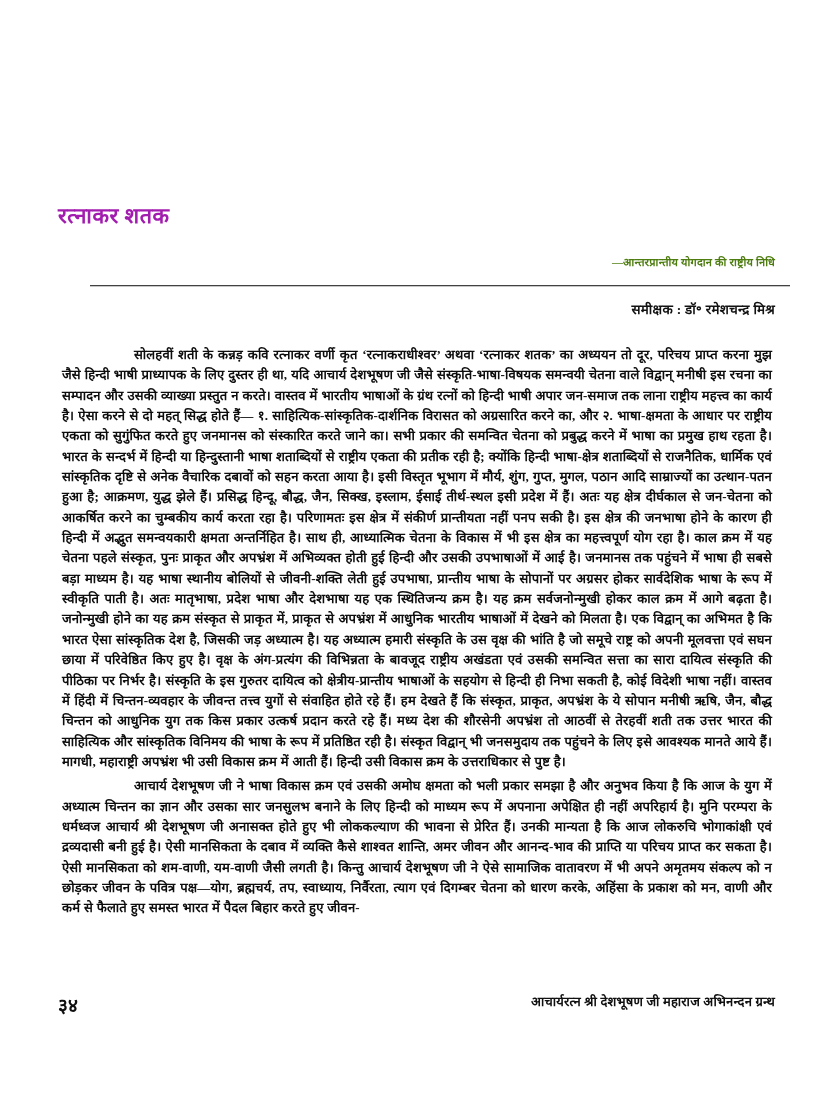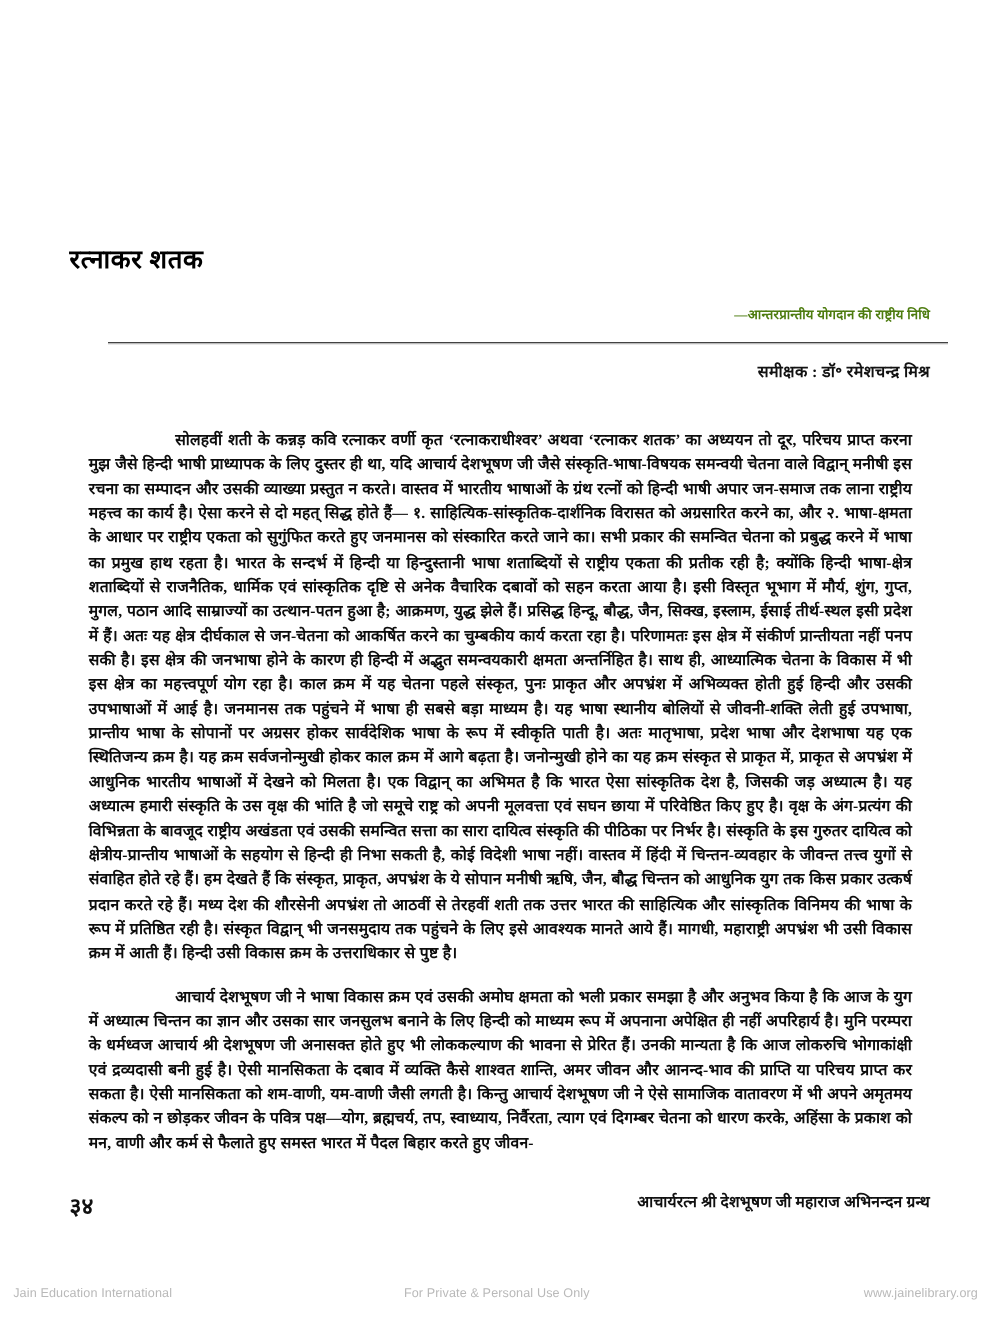--- a/index.html
+++ b/index.html
@@ -22,21 +22,21 @@
 
   
   .article-title {
     position: absolute;
     left: 58px;
     top: 190px;
     font-size: 21.5px;
     font-weight: 700;
     letter-spacing: 0.5px;
     line-height: 1.15;
-    color: #000000;
+    color: #a21caf;
   }
 
   .article-subtitle {
     position: absolute;
     right: 53px;
     top: 254px;
     font-size: 11px;
     font-weight: 700;
     letter-spacing: 0.2px;
     color: #4d7c0f;
@@ -75,21 +75,21 @@
 
   
   .body-col {
     position: absolute;
     left: 58px;
     top: 341px;
     width: 718px;
   }
 
   .para {
-    margin: 16px;
+    margin: 4px;
     font-size: 13.05px;
     line-height: 20.35px;
     text-align: justify;
     text-align-last: left;
     text-justify: inter-word;
     word-spacing: 0.4px;
     letter-spacing: 0.15px;
     color: #0d0d0d;
     font-weight: 600;
   }
@@ -155,19 +155,14 @@
 
   <div class="body-col">
     <p class="para"><span class="indent"></span><span>सोलहवीं शती के कन्नड़ कवि रत्नाकर वर्णी कृत ‘रत्नाकराधीश्वर’ अथवा ‘रत्नाकर शतक’ का अध्ययन तो दूर, परिचय प्राप्त करना मुझ जैसे हिन्दी भाषी प्राध्यापक के लिए दुस्तर ही था, यदि आचार्य देशभूषण जी जैसे संस्कृति-भाषा-विषयक समन्वयी चेतना वाले विद्वान् मनीषी इस रचना का सम्पादन और उसकी व्याख्या प्रस्तुत न करते। वास्तव में भारतीय भाषाओं के ग्रंथ रत्नों को हिन्दी भाषी अपार जन-समाज तक लाना राष्ट्रीय महत्त्व का कार्य है। ऐसा करने से दो महत् सिद्ध होते हैं— १. साहित्यिक-सांस्कृतिक-दार्शनिक विरासत को अग्रसारित करने का, और २. भाषा-क्षमता के आधार पर राष्ट्रीय एकता को सुगुंफित करते हुए जनमानस को संस्कारित करते जाने का। सभी प्रकार की समन्वित चेतना को प्रबुद्ध करने में भाषा का प्रमुख हाथ रहता है। भारत के सन्दर्भ में हिन्दी या हिन्दुस्तानी भाषा शताब्दियों से राष्ट्रीय एकता की प्रतीक रही है; क्योंकि हिन्दी भाषा-क्षेत्र शताब्दियों से राजनैतिक, धार्मिक एवं सांस्कृतिक दृष्टि से अनेक वैचारिक दबावों को सहन करता आया है। इसी विस्तृत भूभाग में मौर्य, शुंग, गुप्त, मुगल, पठान आदि साम्राज्यों का उत्थान-पतन हुआ है; आक्रमण, युद्ध झेले हैं। प्रसिद्ध हिन्दू, बौद्ध, जैन, सिक्ख, इस्लाम, ईसाई तीर्थ-स्थल इसी प्रदेश में हैं। अतः यह क्षेत्र दीर्घकाल से जन-चेतना को आकर्षित करने का चुम्बकीय कार्य करता रहा है। परिणामतः इस क्षेत्र में संकीर्ण प्रान्तीयता नहीं पनप सकी है। इस क्षेत्र की जनभाषा होने के कारण ही हिन्दी में अद्भुत समन्वयकारी क्षमता अन्तर्निहित है। साथ ही, आध्यात्मिक चेतना के विकास में भी इस क्षेत्र का महत्त्वपूर्ण योग रहा है। काल क्रम में यह चेतना पहले संस्कृत, पुनः प्राकृत और अपभ्रंश में अभिव्यक्त होती हुई हिन्दी और उसकी उपभाषाओं में आई है। जनमानस तक पहुंचने में भाषा ही सबसे बड़ा माध्यम है। यह भाषा स्थानीय बोलियों से जीवनी-शक्ति लेती हुई उपभाषा, प्रान्तीय भाषा के सोपानों पर अग्रसर होकर सार्वदेशिक भाषा के रूप में स्वीकृति पाती है। अतः मातृभाषा, प्रदेश भाषा और देशभाषा यह एक स्थितिजन्य क्रम है। यह क्रम सर्वजनोन्मुखी होकर काल क्रम में आगे बढ़ता है। जनोन्मुखी होने का यह क्रम संस्कृत से प्राकृत में, प्राकृत से अपभ्रंश में आधुनिक भारतीय भाषाओं में देखने को मिलता है। एक विद्वान् का अभिमत है कि भारत ऐसा सांस्कृतिक देश है, जिसकी जड़ अध्यात्म है। यह अध्यात्म हमारी संस्कृति के उस वृक्ष की भांति है जो समूचे राष्ट्र को अपनी मूलवत्ता एवं सघन छाया में परिवेष्ठित किए हुए है। वृक्ष के अंग-प्रत्यंग की विभिन्नता के बावजूद राष्ट्रीय अखंडता एवं उसकी समन्वित सत्ता का सारा दायित्व संस्कृति की पीठिका पर निर्भर है। संस्कृति के इस गुरुतर दायित्व को क्षेत्रीय-प्रान्तीय भाषाओं के सहयोग से हिन्दी ही निभा सकती है, कोई विदेशी भाषा नहीं। वास्तव में हिंदी में चिन्तन-व्यवहार के जीवन्त तत्त्व युगों से संवाहित होते रहे हैं। हम देखते हैं कि संस्कृत, प्राकृत, अपभ्रंश के ये सोपान मनीषी ऋषि, जैन, बौद्ध चिन्तन को आधुनिक युग तक किस प्रकार उत्कर्ष प्रदान करते रहे हैं। मध्य देश की शौरसेनी अपभ्रंश तो आठवीं से तेरहवीं शती तक उत्तर भारत की साहित्यिक और सांस्कृतिक विनिमय की भाषा के रूप में प्रतिष्ठित रही है। संस्कृत विद्वान् भी जनसमुदाय तक पहुंचने के लिए इसे आवश्यक मानते आये हैं। मागधी, महाराष्ट्री अपभ्रंश भी उसी विकास क्रम में आती हैं। हिन्दी उसी विकास क्रम के उत्तराधिकार से पुष्ट है।</span></p>
     <p class="para"><span class="indent"></span><span>आचार्य देशभूषण जी ने भाषा विकास क्रम एवं उसकी अमोघ क्षमता को भली प्रकार समझा है और अनुभव किया है कि आज के युग में अध्यात्म चिन्तन का ज्ञान और उसका सार जनसुलभ बनाने के लिए हिन्दी को माध्यम रूप में अपनाना अपेक्षित ही नहीं अपरिहार्य है। मुनि परम्परा के धर्मध्वज आचार्य श्री देशभूषण जी अनासक्त होते हुए भी लोककल्याण की भावना से प्रेरित हैं। उनकी मान्यता है कि आज लोकरुचि भोगाकांक्षी एवं द्रव्यदासी बनी हुई है। ऐसी मानसिकता के दबाव में व्यक्ति कैसे शाश्वत शान्ति, अमर जीवन और आनन्द-भाव की प्राप्ति या परिचय प्राप्त कर सकता है। ऐसी मानसिकता को शम-वाणी, यम-वाणी जैसी लगती है। किन्तु आचार्य देशभूषण जी ने ऐसे सामाजिक वातावरण में भी अपने अमृतमय संकल्प को न छोड़कर जीवन के पवित्र पक्ष—योग, ब्रह्मचर्य, तप, स्वाध्याय, निर्वैरता, त्याग एवं दिगम्बर चेतना को धारण करके, अहिंसा के प्रकाश को मन, वाणी और कर्म से फैलाते हुए समस्त भारत में पैदल बिहार करते हुए जीवन-</span></p>
   </div>
 
   <div class="folio">३४</div>
 
   <div class="running-foot">आचार्यरत्न श्री देशभूषण जी महाराज अभिनन्दन ग्रन्थ</div>
 
-  <div class="watermark">
-    <span class="wm-left">Jain Education International</span>
-    <span class="wm-mid">For Private &amp; Personal Use Only</span>
-    <span class="wm-right">www.jainelibrary.org</span>
-  </div>
 
 </div>
 
 </body></html>

